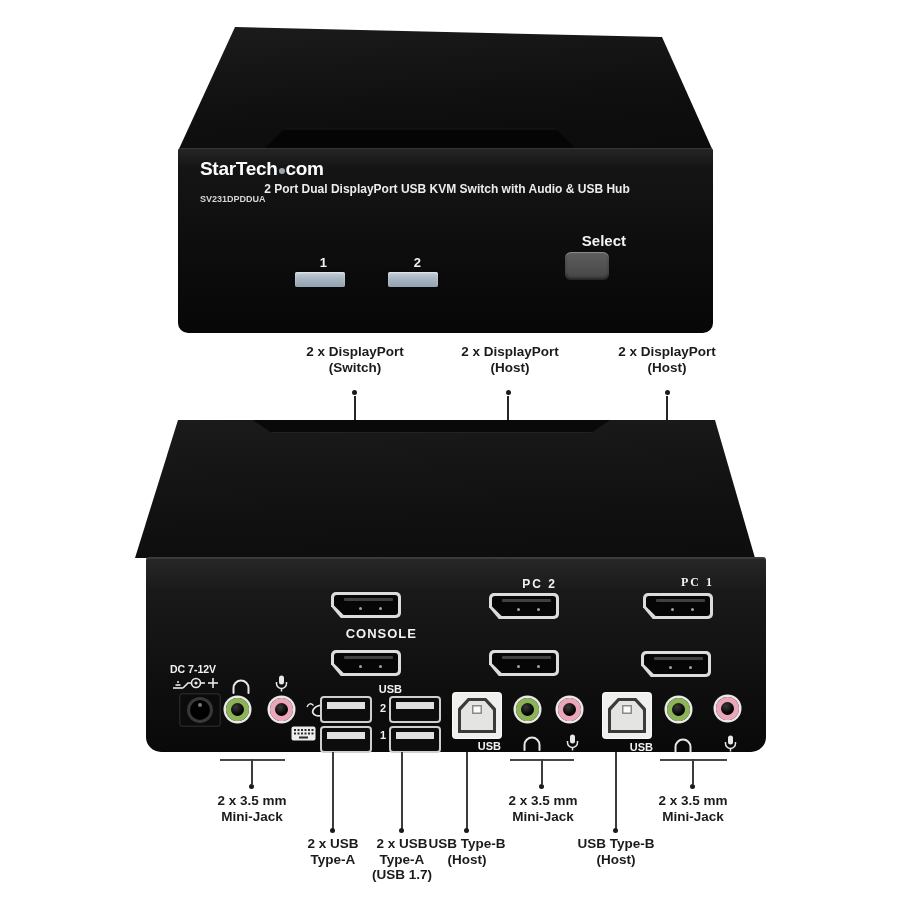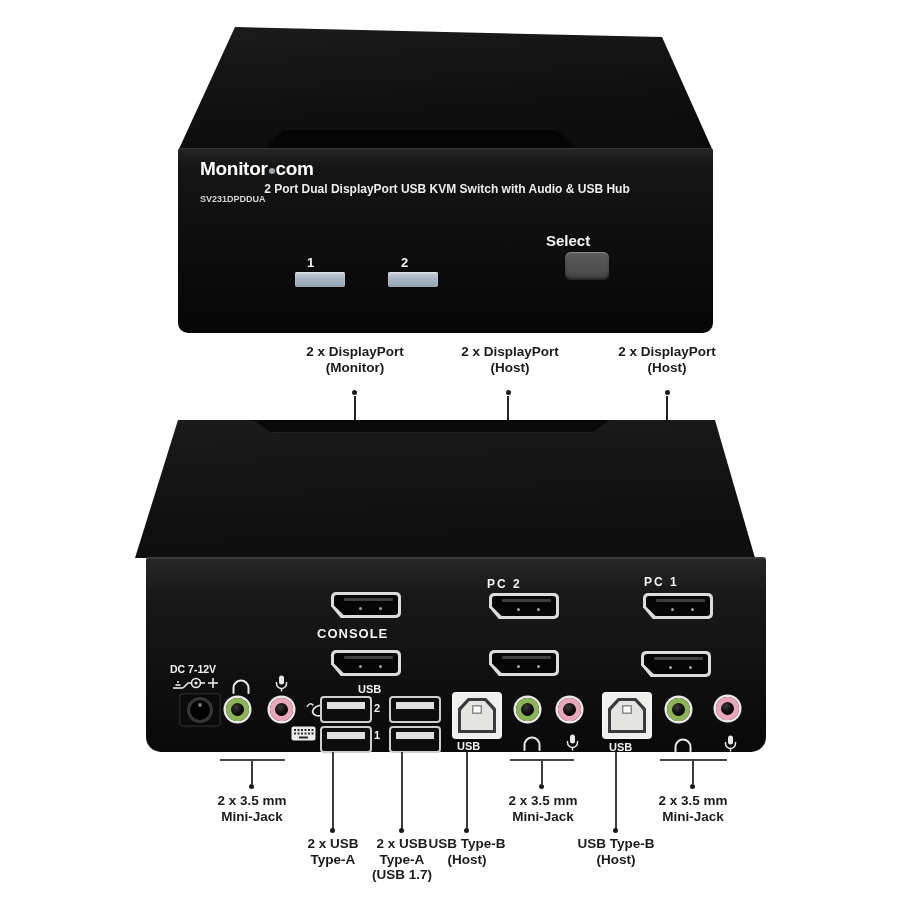--- a/index.html
+++ b/index.html
@@ -6,21 +6,21 @@
   #stage{position:relative;width:900px;height:900px;background:#ffffff;overflow:hidden;
          font-family:"Liberation Sans", sans-serif;}
   
   .lbl{position:absolute;font-weight:bold;color:#1b1b1b;text-align:center;
        font-size:13.5px;line-height:15.5px;}
   .dot{position:absolute;width:5px;height:5px;background:#1a1a1a;border-radius:50%;}
   .vline{position:absolute;width:2px;background:#3c3c3c;}
   .vline.fade{background:linear-gradient(180deg,#262626 0 26px,rgba(125,140,155,0.45) 26px 100%);}
   .hline{position:absolute;height:2px;background:#474747;}
   
-  .face-txt{position:absolute;color:#f2f2f2;font-weight:bold;text-align:left;}
+  .face-txt{position:absolute;color:#f2f2f2;font-weight:bold;text-align:right;}
   #front-top{position:absolute;left:178px;top:25px;width:535px;height:126px;
     background:linear-gradient(176deg,#1c1c1c 0%,#101010 55%,#0b0b0b 100%);
     clip-path:polygon(57px 2px,484px 12px,535px 126px,0 126px);}
   #front-notch{position:absolute;left:85px;top:103px;width:314px;height:22px;
     background:rgba(4,4,4,.9);clip-path:polygon(7% 0,93% 0,100% 100%,0 100%);
     box-shadow:inset 0 2px 2px rgba(255,255,255,.06);}
   #front-face{position:absolute;left:178px;top:148px;width:535px;height:185px;
     background:linear-gradient(180deg,#262626 0%,#151515 10%,#0d0d0d 55%,#070707 100%);
     border-radius:3px 3px 10px 10px;box-shadow:inset 0 1px 0 rgba(255,255,255,.08);}
   #rear-top{position:absolute;left:135px;top:418px;width:620px;height:141px;
@@ -84,36 +84,36 @@
 </head>
 <body>
 
 <div id="stage">
 
   <div>
     <div id="front-top">
       <div id="front-notch"></div>
     </div>
     <div id="front-face">
-      <div id="logo"><span>Monitor</span><span class="gear"></span><span>com</span></div>
+      <div id="logo"><span>StarTech</span><span class="gear"></span><span>com</span></div>
       <div class="face-txt" style="left:22px;top:34px;width:430px;text-align:center;font-size:12px;color:#ececec;margin-left:32px;">2 Port Dual DisplayPort USB KVM Switch with Audio &amp; USB Hub</div>
       <div class="face-txt" style="left:22px;top:46px;width:200px;text-align:left;font-size:9px;color:#d5d5d5;">SV231DPDDUA</div>
 
       <div class="face-txt" style="left:129px;top:107px;width:20px;font-size:13px;">1</div>
       <div class="led" style="left:117px;top:124px;"></div>
       <div class="face-txt" style="left:223px;top:107px;width:20px;font-size:13px;">2</div>
       <div class="led" style="left:210px;top:124px;"></div>
 
       <div class="face-txt" style="left:368px;top:84px;width:80px;font-size:15px;">Select</div>
       <div id="select-btn" style="left:387px;top:104px;"></div>
     </div>
   </div>
 
   <div class="lbl" style="left:280px;top:344px;width:150px;">
-    <span>2 x DisplayPort</span><br><span>(Monitor)</span>
+    <span>2 x DisplayPort</span><br><span>(Switch)</span>
   </div>
   <div class="lbl" style="left:435px;top:344px;width:150px;">
     <span>2 x DisplayPort</span><br><span>(Host)</span>
   </div>
   <div class="lbl" style="left:592px;top:344px;width:150px;">
     <span>2 x DisplayPort</span><br><span>(Host)</span>
   </div>
   <div class="dot" style="left:352px;top:390px;"></div>
   <div class="dot" style="left:506px;top:390px;"></div>
   <div class="dot" style="left:665px;top:390px;"></div>
@@ -121,21 +121,21 @@
   <div class="vline fade" style="left:507px;top:396px;height:196px;"></div>
   <div class="vline fade" style="left:666px;top:396px;height:196px;"></div>
 
   <div>
     <div id="rear-top">
       <div id="rear-notch"></div>
     </div>
     <div id="rear-face">
 
       <div class="face-txt" style="left:341px;top:20px;width:70px;font-size:12px;letter-spacing:2px;">PC 2</div>
-      <div class="face-txt" style="left:498px;top:18px;width:70px;font-size:12px;letter-spacing:2px;">PC 1</div>
+      <div class="face-txt" style="left:498px;top:18px;width:70px;font-size:12px;letter-spacing:2px;font-family:Liberation Serif, serif;">PC 1</div>
       <div class="face-txt" style="left:171px;top:69px;width:100px;font-size:13px;letter-spacing:1px;">CONSOLE</div>
 
       <div class="dp" style="left:185px;top:35px;">
         <div class="slot"></div>
           <i class="pdot" style="left:28px;"></i>
           <i class="pdot" style="left:48px;"></i>
         </div>
       <div class="dp" style="left:343px;top:36px;">
         <div class="slot"></div>
           <i class="pdot" style="left:28px;"></i>

